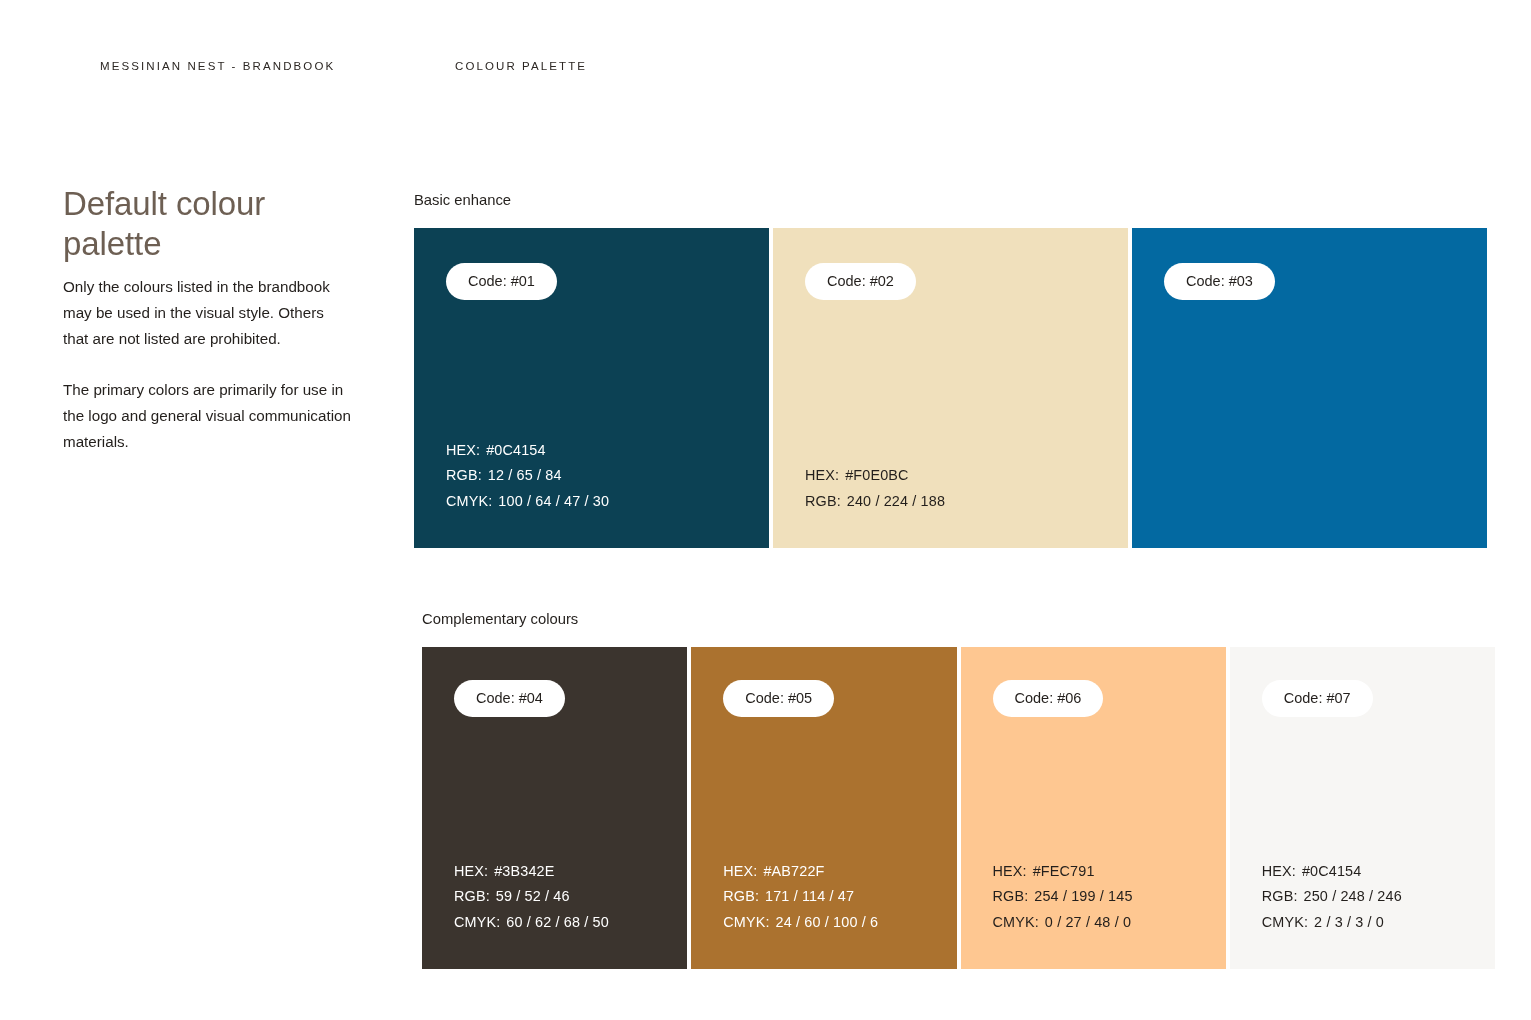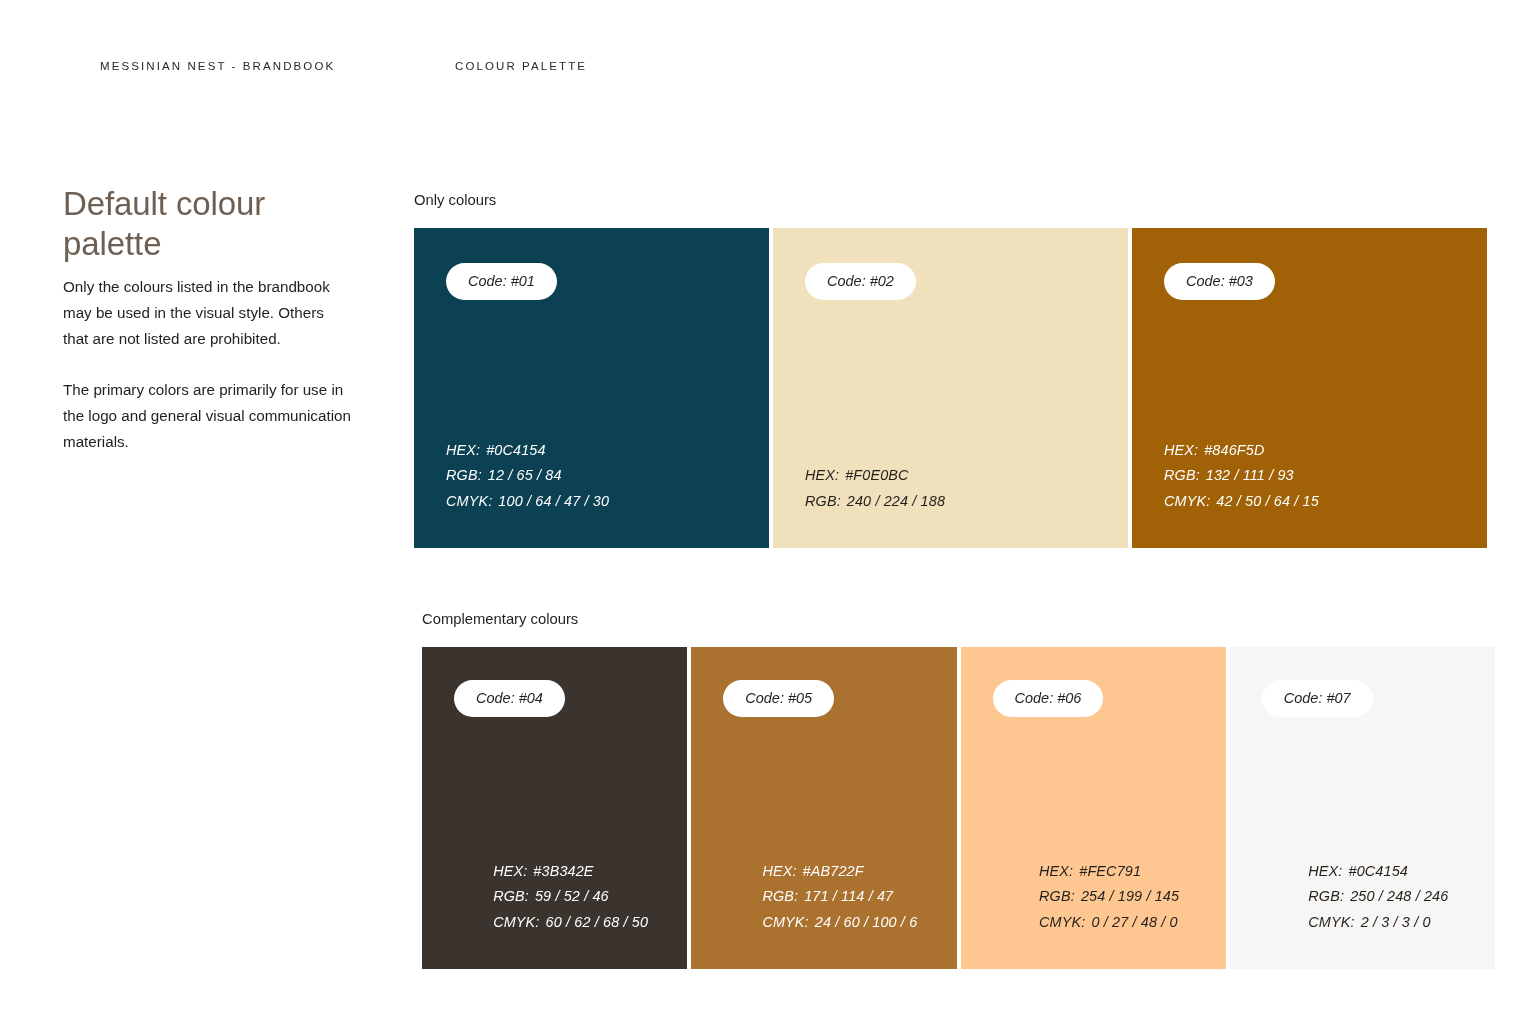--- a/index.html
+++ b/index.html
@@ -86,24 +86,23 @@
     display: flex;
     gap: 4px;
     width: 1073px;
   }
   .swatch {
     position: relative;
     flex: 1 1 0;
     display: flex;
     flex-direction: column;
     justify-content: space-between;
-    font-style: italic;
   }
   .row-basic .swatch { height: 320px; }
-  .row-complementary .swatch { height: 322px; align-items: center; }
+  .row-complementary .swatch { height: 322px; }
 
   .code-pill {
     align-self: flex-start;
     margin: 35px 0 0 32px;
     background: #ffffff;
     border-radius: 100px;
     padding: 9px 22px;
     font-size: 14.5px;
     line-height: 19px;
     color: #231f1c;
@@ -136,21 +135,21 @@
   <h1 class="intro-title" style="color: rgb(109, 95, 83);">Default colour palette</h1>
   <div class="intro-body">
     <p class="intro-paragraph">Only the colours listed in the brandbook may be used in the visual style. Others that are not listed are prohibited.</p>
     <p class="intro-paragraph">The primary colors are primarily for use in the logo and general visual communication materials.</p>
   </div>
 </div>
 
 <div class="palette-area">
 
   <section class="group group-basic">
-    <p class="group-label">Only colours</p>
+    <p class="group-label">Basic enhance</p>
 
     <div class="swatch-row row-basic">
 
       <div class="swatch" style="background: rgb(12, 65, 84); color: rgb(255, 255, 255);">
         <span class="code-pill">Code: #01</span>
         <div class="swatch-meta">
           <span class="meta-line">
             <span class="meta-key">HEX:</span><span>#0C4154</span>
           </span>
           <span class="meta-line">
@@ -167,33 +166,22 @@
         <div class="swatch-meta">
           <span class="meta-line">
             <span class="meta-key">HEX:</span><span>#F0E0BC</span>
           </span>
           <span class="meta-line">
             <span class="meta-key">RGB:</span><span>240 / 224 / 188</span>
           </span>
         </div>
       </div>
 
-      <div class="swatch" style="background: #a16207; color: rgb(255, 255, 255);">
+      <div class="swatch" style="background: #0369a1; color: rgb(255, 255, 255);">
         <span class="code-pill">Code: #03</span>
-        <div class="swatch-meta">
-          <span class="meta-line">
-            <span class="meta-key">HEX:</span><span>#846F5D</span>
-          </span>
-          <span class="meta-line">
-            <span class="meta-key">RGB:</span><span>132 / 111 / 93</span>
-          </span>
-          <span class="meta-line">
-            <span class="meta-key">CMYK:</span><span>42 / 50 / 64 / 15</span>
-          </span>
-        </div>
       </div>
 
     </div>
   </section>
 
   <section class="group group-complementary">
     <p class="group-label">Complementary colours</p>
 
     <div class="swatch-row row-complementary">
 

